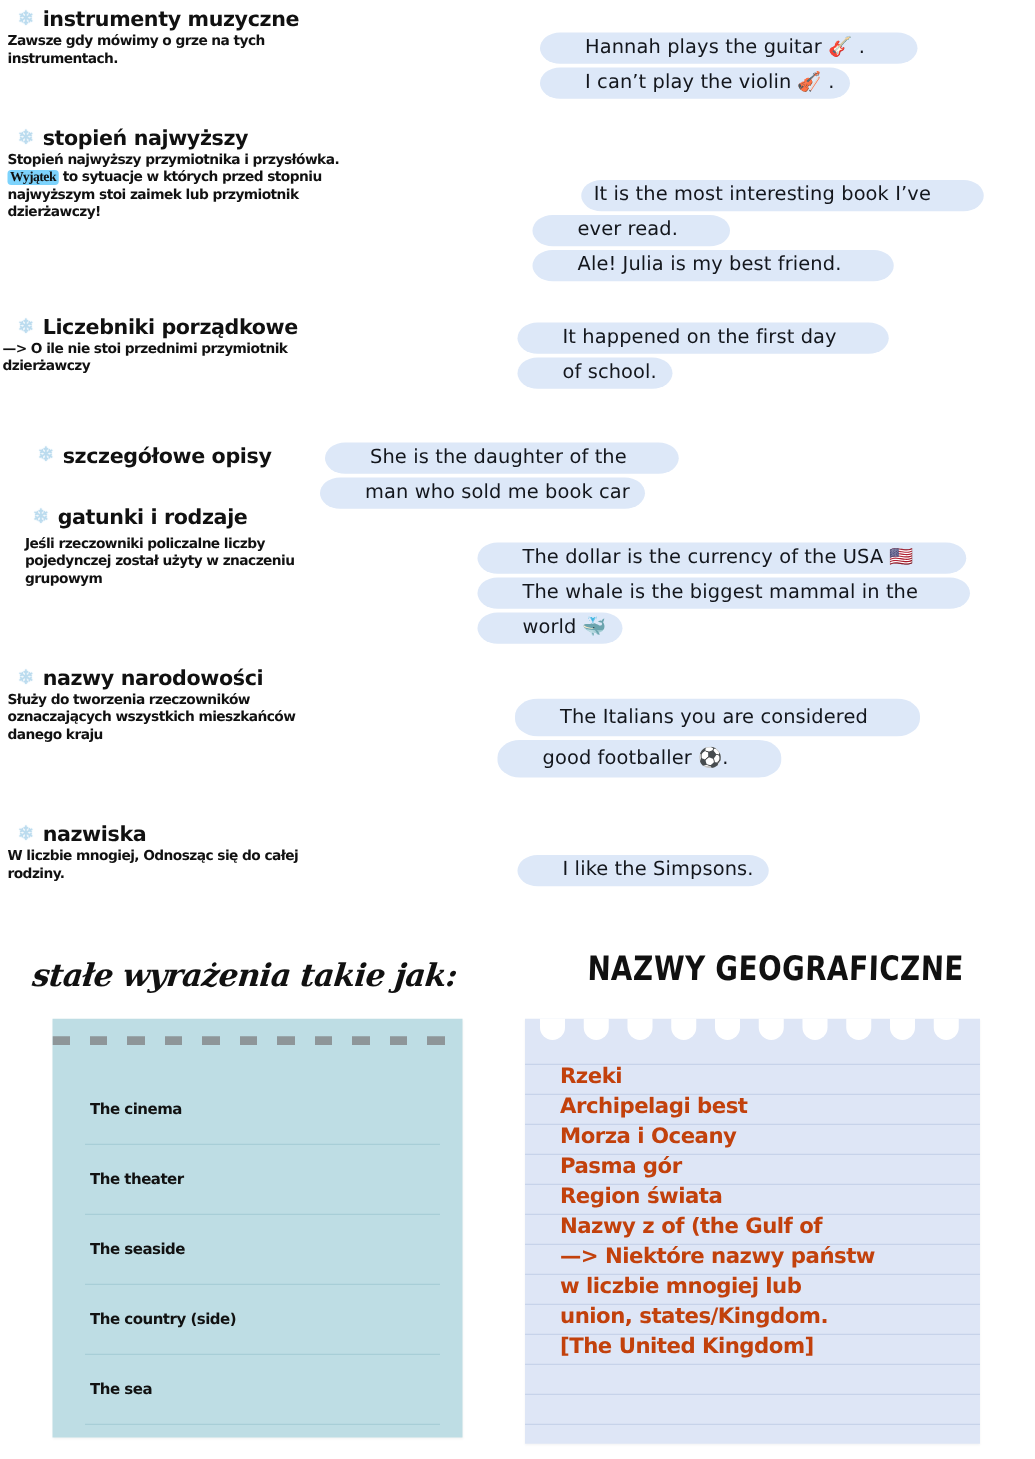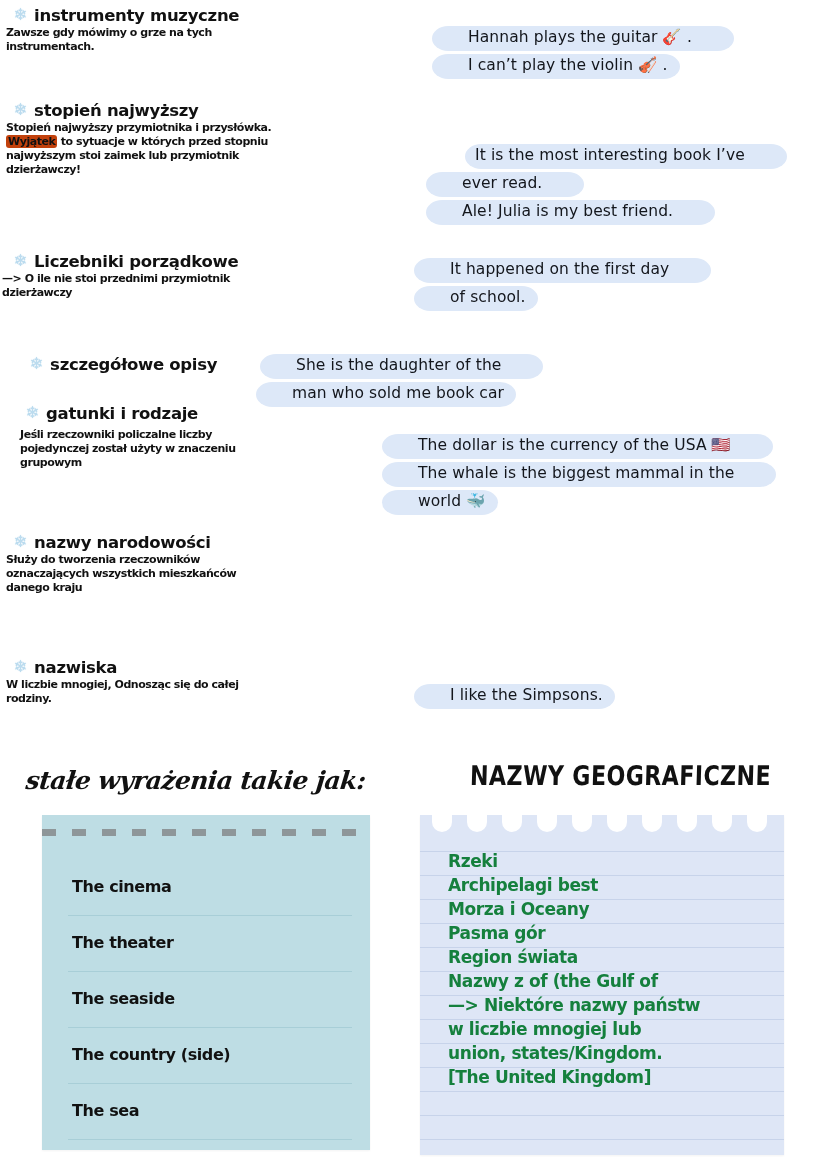--- a/index.html
+++ b/index.html
@@ -33,21 +33,21 @@
     transform:translateY(-1px);
   }
   .rule-body{
     font-family:"DejaVu Sans",sans-serif;
     font-weight:700;
     font-size:11px;
     line-height:1.28;
     letter-spacing:-0.45px;
     margin-top:1px;
   }
-  .hl-wyjatek{background:#c2410c;border-radius:3px;padding:0 2px;}
+  .hl-wyjatek{background:#7dd3fc;border-radius:3px;padding:0 2px;font-family:Liberation Serif, serif;}
 
   
   .ex{
     position:absolute;
     font-family:"DejaVu Sans",sans-serif;
     font-size:15.5px;
     line-height:1.62;
     color:#13161c;
     letter-spacing:0.1px;
   }
@@ -105,21 +105,21 @@
     position:absolute;left:26px;right:18px;height:1px;
     background:#a8ced7;display:block;
   }
   .card-teal ul{
     list-style:none;margin:0;padding:0;
     position:absolute;left:30px;top:44px;right:10px;
   }
   .card-teal li{
     font-family:"DejaVu Sans",sans-serif;
     font-weight:700;
-    font-size:16px;
+    font-size:12px;
     letter-spacing:-0.4px;
     height:56px;
     line-height:56px;
     color:#111;
   }
 
   
   .card-paper{
     background:#dee6f6;
     box-shadow:0 1px 2px rgba(0,0,0,.05);
@@ -135,21 +135,21 @@
   .card-paper .rules i{
     position:absolute;left:0;right:0;height:1px;background:#c7d3ea;display:block;
   }
   .card-paper .body{
     position:absolute;left:28px;right:10px;top:34px;
     font-family:"DejaVu Sans",sans-serif;
     font-weight:700;
     font-size:17px;
     line-height:24px;
     letter-spacing:-0.4px;
-    color:#15803d;
+    color:#c2410c;
   }
   .card-paper .body div{white-space:nowrap;}
 </style>
 </head>
 <body>
 
 <div class="page">
 
   <div class="notes">
 
@@ -250,20 +250,24 @@
       <div style="margin-left:4px;margin-top:20px;"><span class="ln lead tail">She is the daughter of the</span></div>
       <div><span class="ln lead">man who sold me book car</span></div>
     </div>
 
     <div class="ex" style="left:408px;top:432px;">
       <div><span class="ln lead tail"><span>The dollar is the currency of the USA </span><span class="emoji">🇺🇸</span></span></div>
       <div><span class="ln lead tail">The whale is the biggest mammal in the</span></div>
       <div><span class="ln lead"><span>world </span><span class="emoji">🐳</span></span></div>
     </div>
 
+    <div class="ex" style="left:438px;top:557px;line-height:1.95;">
+      <div><span class="ln lead tail">The Italians you are considered</span></div>
+      <div style="margin-left:-14px;"><span class="ln lead tail"><span>good footballer </span><span class="emoji">⚽</span><span>.</span></span></div>
+    </div>
 
     <div class="ex" style="left:440px;top:682px;">
       <div><span class="ln lead">I like the Simpsons.</span></div>
     </div>
 
   </div>
 
   <div class="card-head script" style="left:26px;top:766px;">stałe wyrażenia takie jak:</div>
   <div class="card-head display" style="left:470px;top:760px;">NAZWY GEOGRAFICZNE</div>
 

